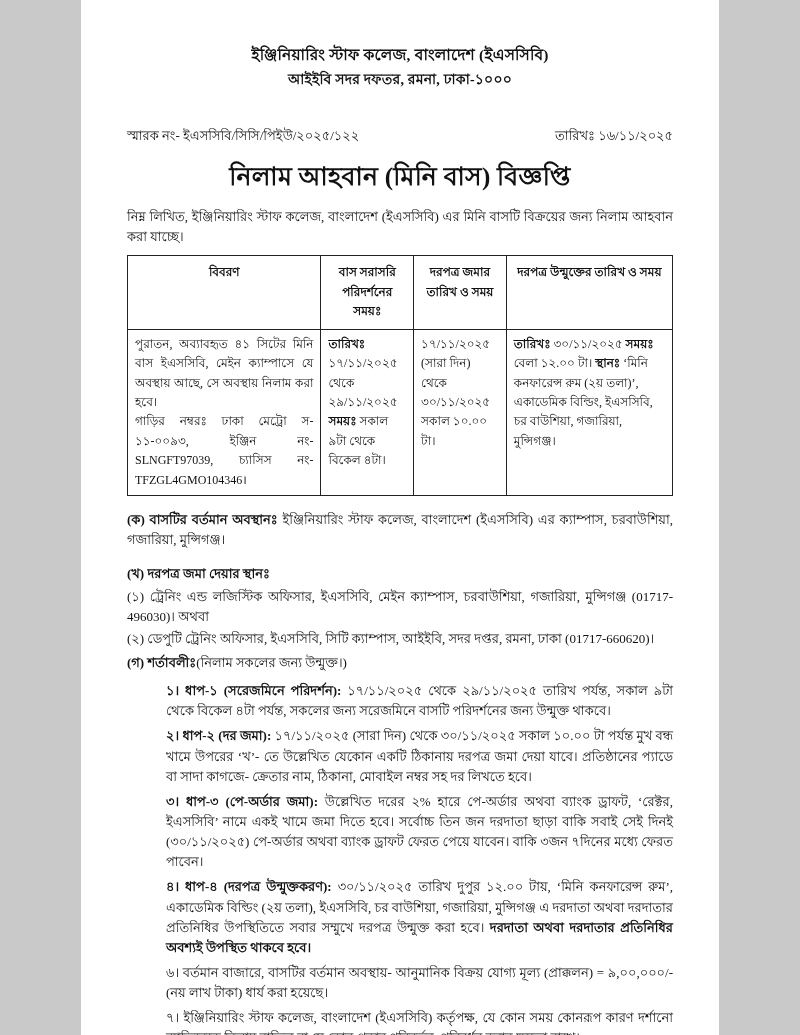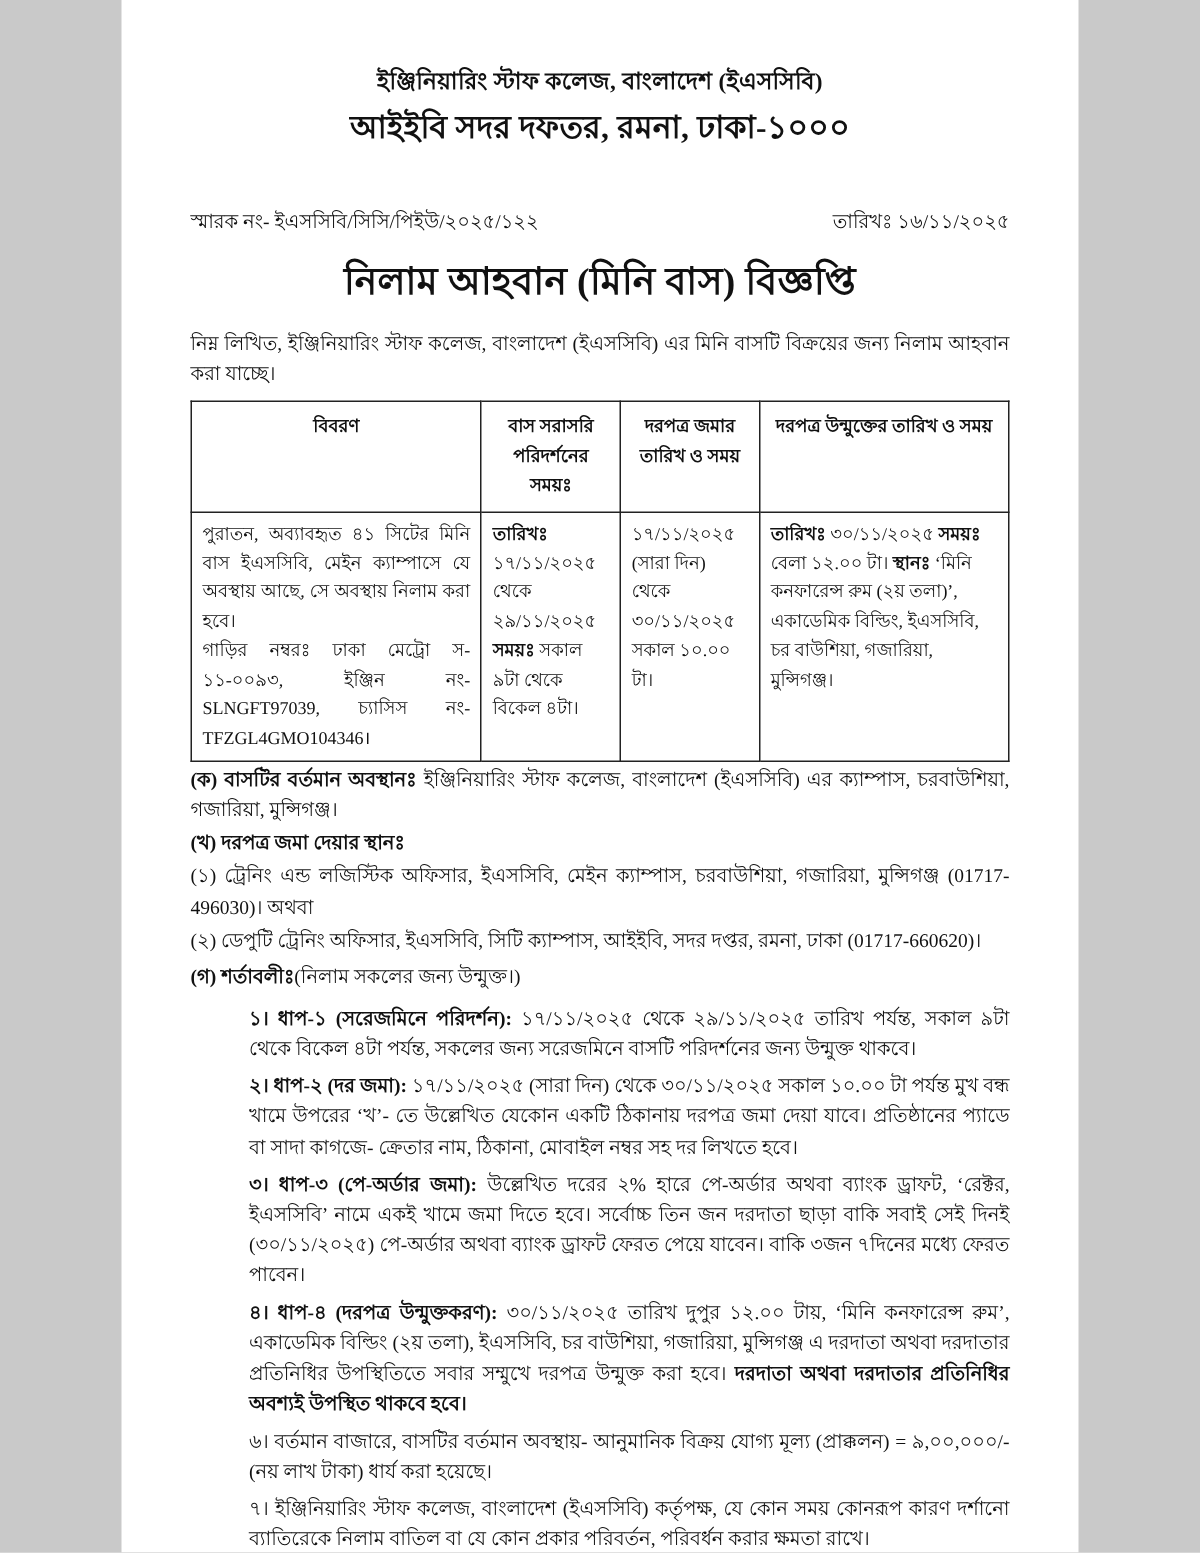--- a/index.html
+++ b/index.html
@@ -21,21 +21,21 @@
     line-height: 1.55;
   }
 
   .hdr {
     text-align: center;
     font-weight: bold;
     font-size: 15.5px;
     line-height: 1.7;
     letter-spacing: .2px;
   }
-  .hdr .l2 { font-size: 21px; }
+  .hdr .l2 { font-size: 14px; }
 
   .memo-row {
     display: flex;
     justify-content: space-between;
     align-items: flex-start;
     margin-top: 34px;
     font-size: 13px;
   }
 
   .title {
@@ -70,21 +70,21 @@
     font-weight: bold;
     padding: 7px 6px;
   }
   table.auction td.desc { text-align: justify; }
   .col1 { width: 35.5%; }
   .col2 { width: 17%; }
   .col3 { width: 17%; }
   .col4 { width: 30.5%; }
 
   .sec {
-    margin-top: 2px;
+    margin-top: 14px;
     font-size: 13px;
   }
   .sec p { margin: 0 0 2px 0; text-align: justify; }
   .b { font-weight: bold; }
 
   .listline { margin: 2px 0; }
 
   .cond-head {
     margin-top: 4px;
     font-size: 13px;

